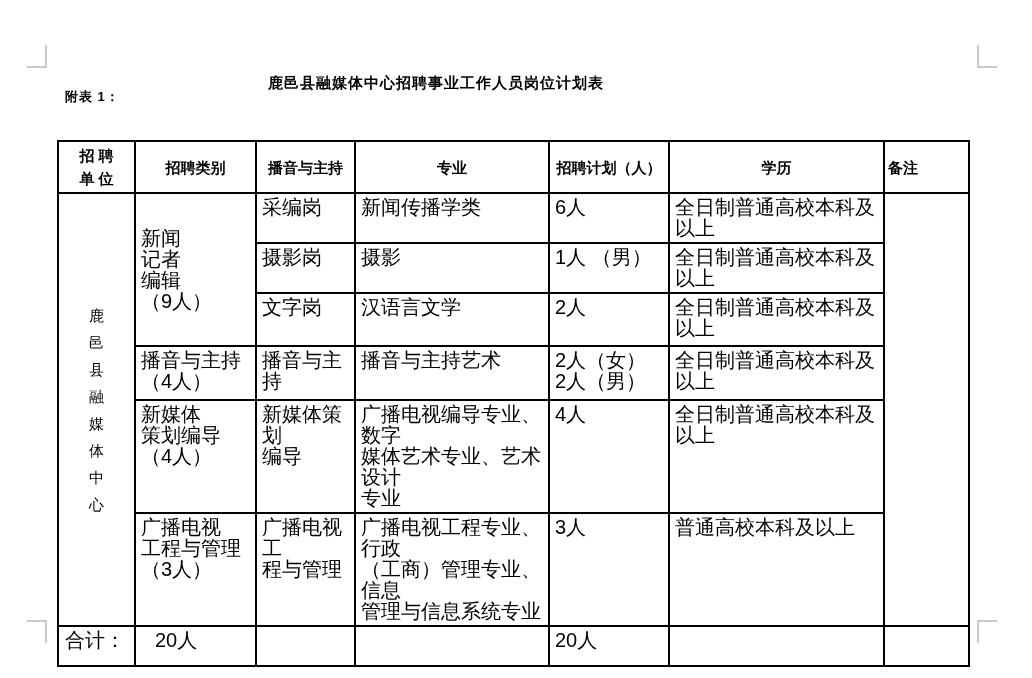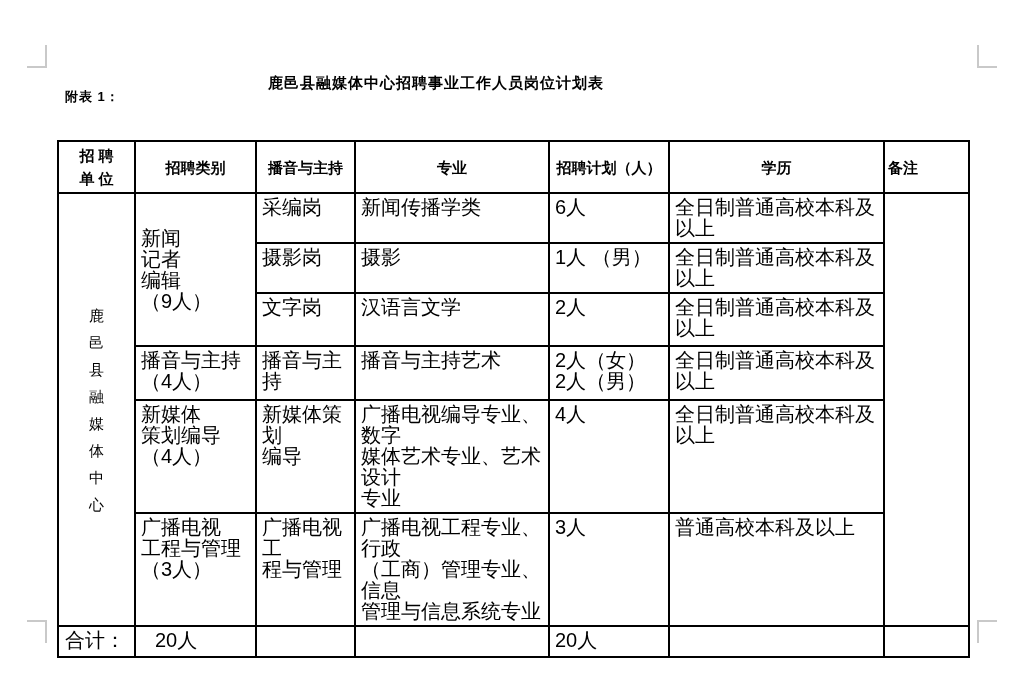--- a/index.html
+++ b/index.html
@@ -168,21 +168,21 @@
 （3人）</td>
       <td>广播电视工
 程与管理</td>
       <td>广播电视工程专业、行政
 （工商）管理专业、信息
 管理与信息系统专业</td>
       <td>3人</td>
       <td>普通高校本科及以上</td>
     </tr>
 
-    <tr style="height:31px">
+    <tr style="height:40px">
       <td class="total-label">合计：</td>
       <td class="total-indent">20人</td>
       <td></td>
       <td></td>
       <td>20人</td>
       <td></td>
       <td></td>
     </tr>
   </tbody>
     </table>

